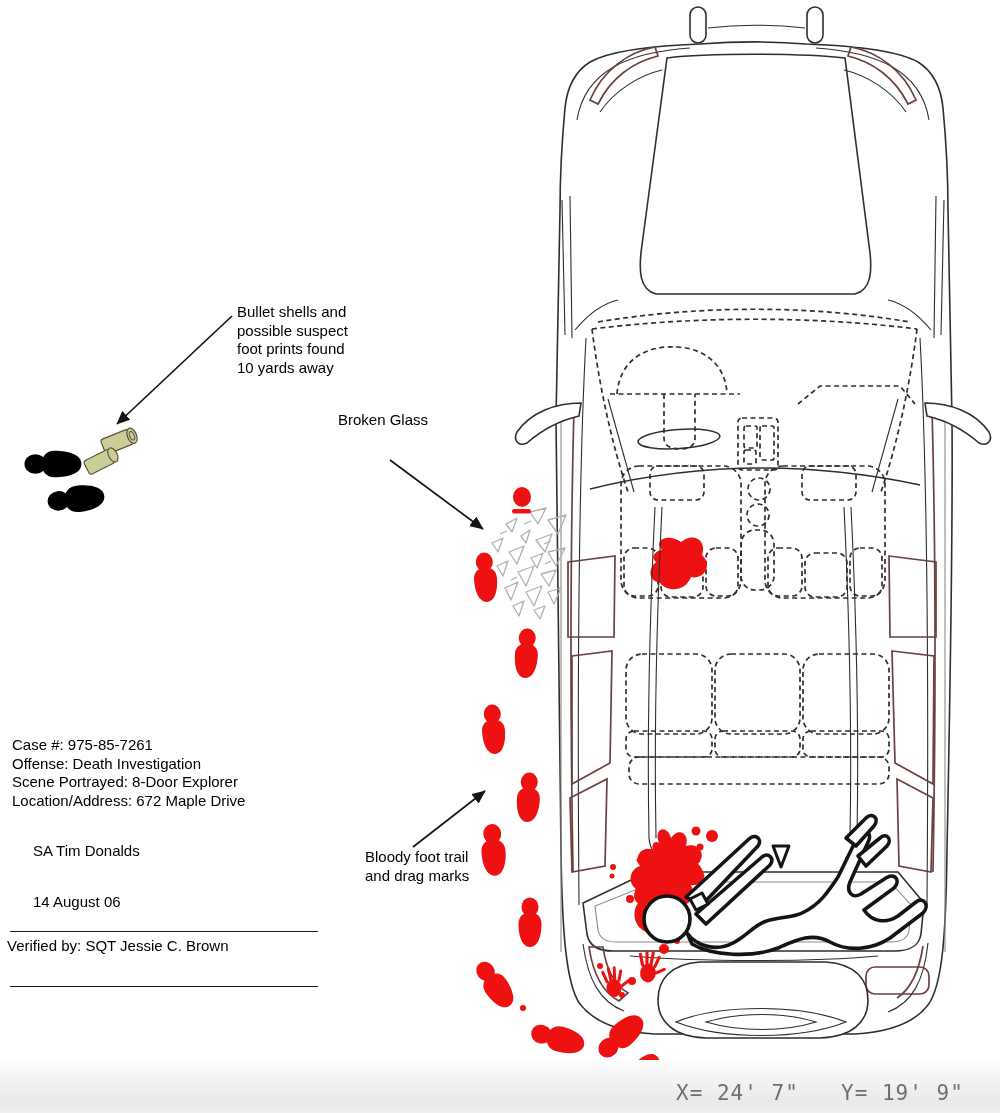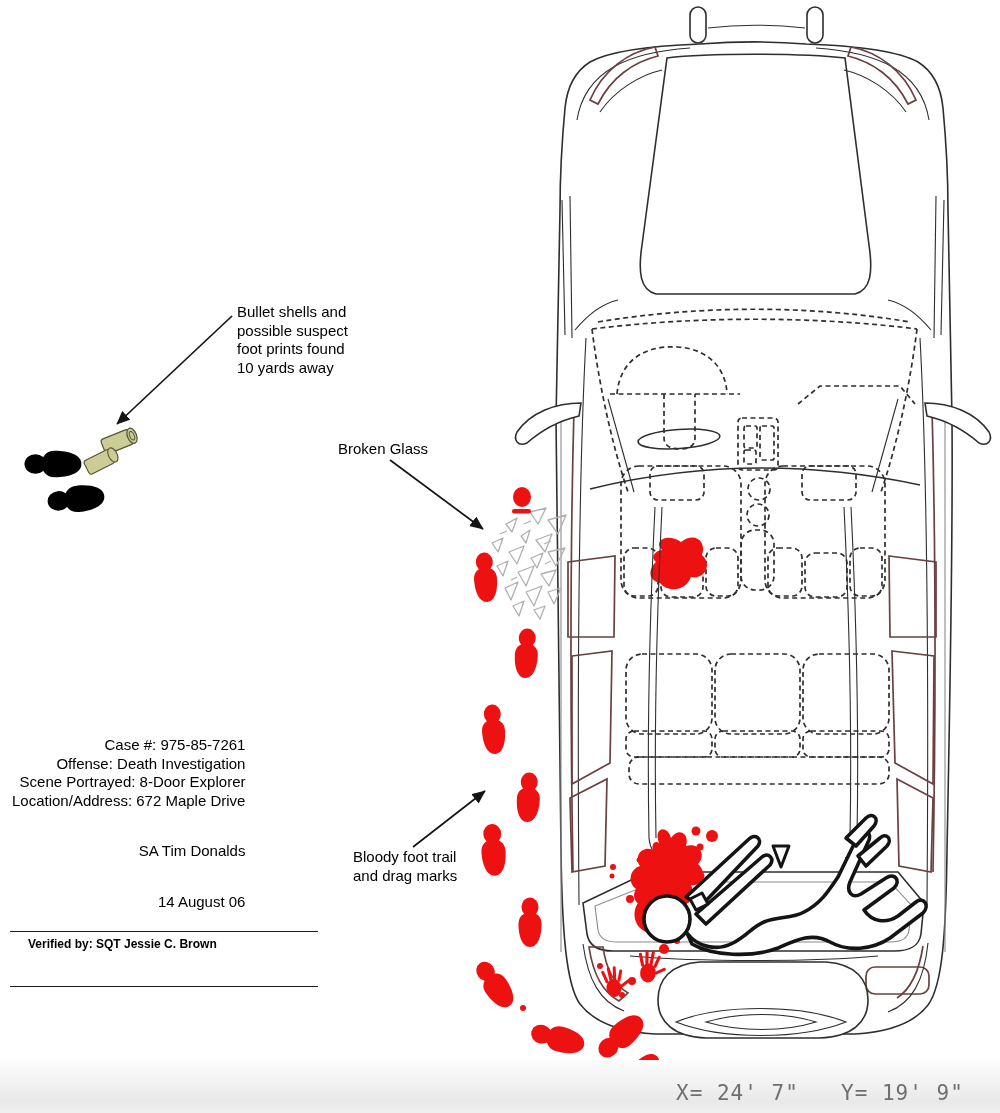--- a/index.html
+++ b/index.html
@@ -9,24 +9,24 @@
     --c-glass-outline:#b0b0b0;
     --c-car-outline:#2e2e2e;
     --c-window-trim:#6a4040;
     --c-statusbar-text:#6f6f6f;
   }
   html,body{margin:0;padding:0;background:#fff;}
   .stage{position:relative;width:1000px;height:1113px;overflow:hidden;
          font-family:"Liberation Sans",sans-serif;color:#000;background:#fff;}
   .scene-svg{position:absolute;left:0;top:0;width:1000px;height:1113px;}
   .anno{position:absolute;font-size:15px;line-height:18.5px;white-space:pre-line;}
-  .caseinfo{position:absolute;left:12px;top:736px;font-size:15px;line-height:18.6px;text-align:right;}
+  .caseinfo{position:absolute;left:12px;top:736px;font-size:15px;line-height:18.6px;}
   .caseinfo .indent{margin-left:21px;margin-top:32px;}
   .sig{position:absolute;left:10px;width:308px;height:0;border-top:1.6px solid #1c1c1c;}
-  .verified{position:absolute;left:28px;top:937px;font-size:12px;font-weight:bold;}
+  .verified{position:absolute;left:7px;top:937px;font-size:15px;}
   .statusbar{position:absolute;left:0;top:1060px;width:1000px;height:53px;
              background:linear-gradient(#fdfdfd,#e9e9e9 78%,#f0f0f0);}
   .coord{position:absolute;top:21px;font-family:"DejaVu Sans Mono","Liberation Mono",monospace;
          font-size:21px;letter-spacing:1px;color:var(--c-statusbar-text);white-space:pre;}
   
   .cs{stroke:var(--c-car-outline);fill:none;stroke-width:1.6px;}
   .csf{stroke:var(--c-car-outline);fill:#fff;stroke-width:1.6px;}
   .thin{stroke-width:1.1px;}
   .dash{stroke-dasharray:5 3.5;stroke-width:1.7px;}
   .mar{stroke:var(--c-window-trim);fill:none;stroke-width:1.7px;}
@@ -267,22 +267,22 @@
     <path class="arrow" d="M 232 316 L 117 424" marker-end="url(#ah)"></path>
     <path class="arrow" d="M 390 460 L 483 529" marker-end="url(#ah)"></path>
     <path class="arrow" d="M 413 847 L 485 791" marker-end="url(#ah)"></path>
   </g>
 </svg>
 
 <div class="anno" style="left:237px;top:303px;width:140px;">Bullet shells and
 possible suspect
 foot prints found
 10 yards away</div>
-<div class="anno" style="left:338px;top:440px;">Broken Glass</div>
-<div class="anno" style="left:353px;top:848px;width:160px;">Bloody foot trail
+<div class="anno" style="left:338px;top:411px;">Broken Glass</div>
+<div class="anno" style="left:365px;top:848px;width:160px;">Bloody foot trail
 and drag marks</div>
 
 <div class="caseinfo">
   <div>Case #: 975-85-7261</div>
   <div>Offense: Death Investigation</div>
   <div>Scene Portrayed: 8-Door Explorer</div>
   <div>Location/Address: 672 Maple Drive</div>
   <div class="indent">SA Tim Donalds</div>
   <div class="indent">14 August 06</div>
 </div>

